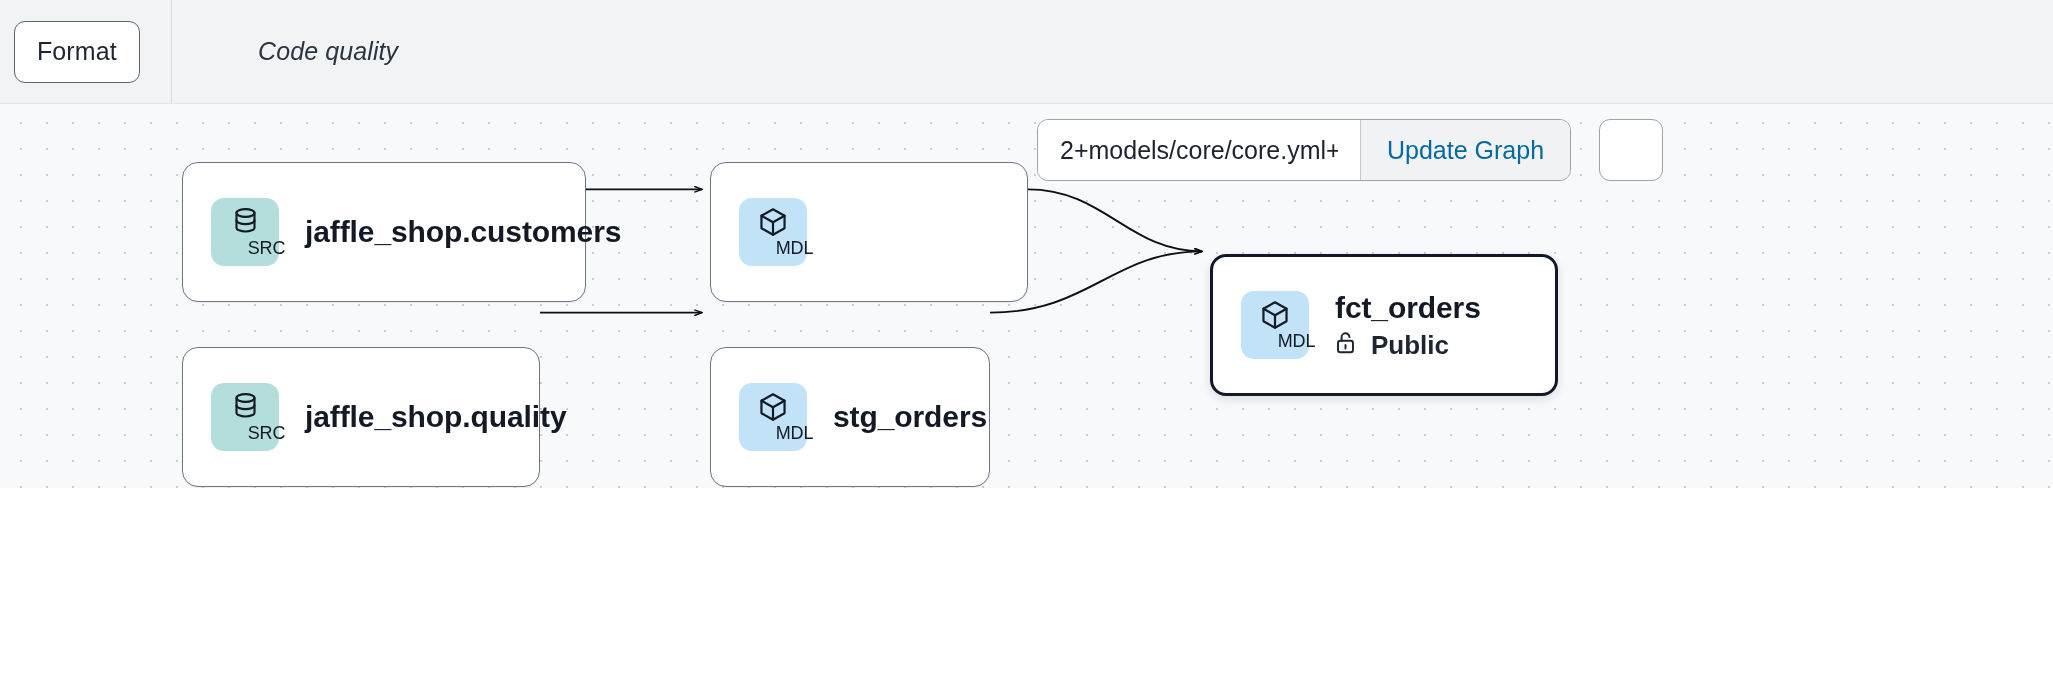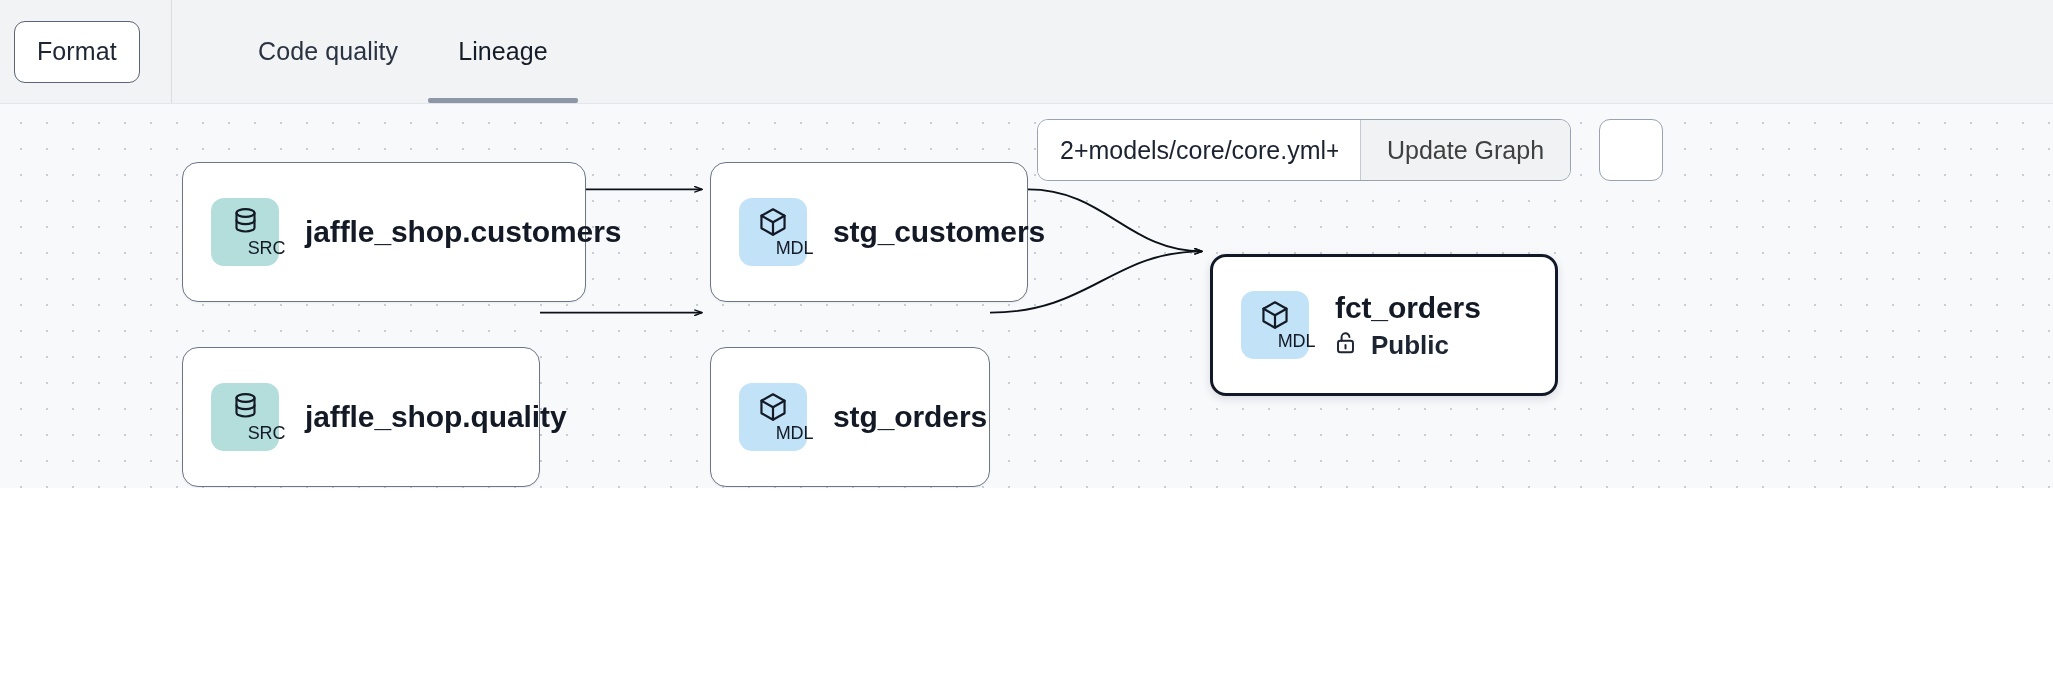--- a/index.html
+++ b/index.html
@@ -66,20 +66,21 @@
   .tab {
     position: relative;
     height: 100%;
     display: flex;
     align-items: center;
     padding: 12px 30px;
     font-size: 25px;
     color: #2a3340;
     cursor: pointer;
     letter-spacing: .1px;
+    font-style: italic;
   }
   .tab.active { color: #151c28; }
   .tab.active::after {
     content: "";
     position: absolute;
     left: 0; right: 0;
     bottom: 0;
     height: 5px;
     background: #8d97a6;
     border-radius: 2px;
@@ -210,21 +211,21 @@
     width: 322px;
     height: 100%;
   }
   .selector-input::placeholder { color: #9aa3b0; }
 
   .update-graph-button {
     background: #f1f2f4;
     border: none;
     border-left: 1.5px solid #c3c9d2;
     font-size: 25px;
-    color: #404040;
+    color: #0369a1;
     font-family: "Liberation Sans", sans-serif;
     padding: 0 26px;
     height: 100%;
     cursor: pointer;
     white-space: nowrap;
   }
 
   .side-control {
     margin-left: 28px;
     width: 64px;
@@ -241,21 +242,20 @@
 <div id="app">
 
   <div class="toolbar">
 
     <div class="toolbar-left">
       <button class="format-button">Format</button>
     </div>
 
     <div class="tabs">
       <div class="tab">Code quality</div>
-      <div class="tab active">Lineage</div>
     </div>
 
   </div>
 
   <div class="canvas">
 
     <svg class="edges-svg" viewBox="0 0 2053 576" preserveAspectRatio="none">
       <defs>
         <marker id="arrow" markerWidth="12" markerHeight="12" refX="9" refY="5" orient="auto" markerUnits="userSpaceOnUse">
           <path d="M2,1 L9,5 L2,9" fill="none" stroke="#0b1117" stroke-width="2" stroke-linecap="round" stroke-linejoin="round"></path>
@@ -306,23 +306,20 @@
     <div class="node" id="node-stg-customers">
       <div class="badge mdl">
         <span>
           <svg width="30" height="30" viewBox="0 0 26 26" fill="none" stroke="#131a26" stroke-width="1.9" stroke-linecap="round" stroke-linejoin="round">
             <path d="M13 2 L23 7.6 V18.4 L13 24 L3 18.4 V7.6 Z"></path>
             <path d="M3 7.6 L13 13.2 L23 7.6"></path>
             <path d="M13 13.2 V24"></path>
           </svg>
         </span>
         <span class="badge-text">MDL</span>
-      </div>
-      <div class="node-body">
-        <div class="node-title">stg_customers</div>
       </div>
     </div>
 
     <div class="node" id="node-stg-orders">
       <div class="badge mdl">
         <span>
           <svg width="30" height="30" viewBox="0 0 26 26" fill="none" stroke="#131a26" stroke-width="1.9" stroke-linecap="round" stroke-linejoin="round">
             <path d="M13 2 L23 7.6 V18.4 L13 24 L3 18.4 V7.6 Z"></path>
             <path d="M3 7.6 L13 13.2 L23 7.6"></path>
             <path d="M13 13.2 V24"></path>

